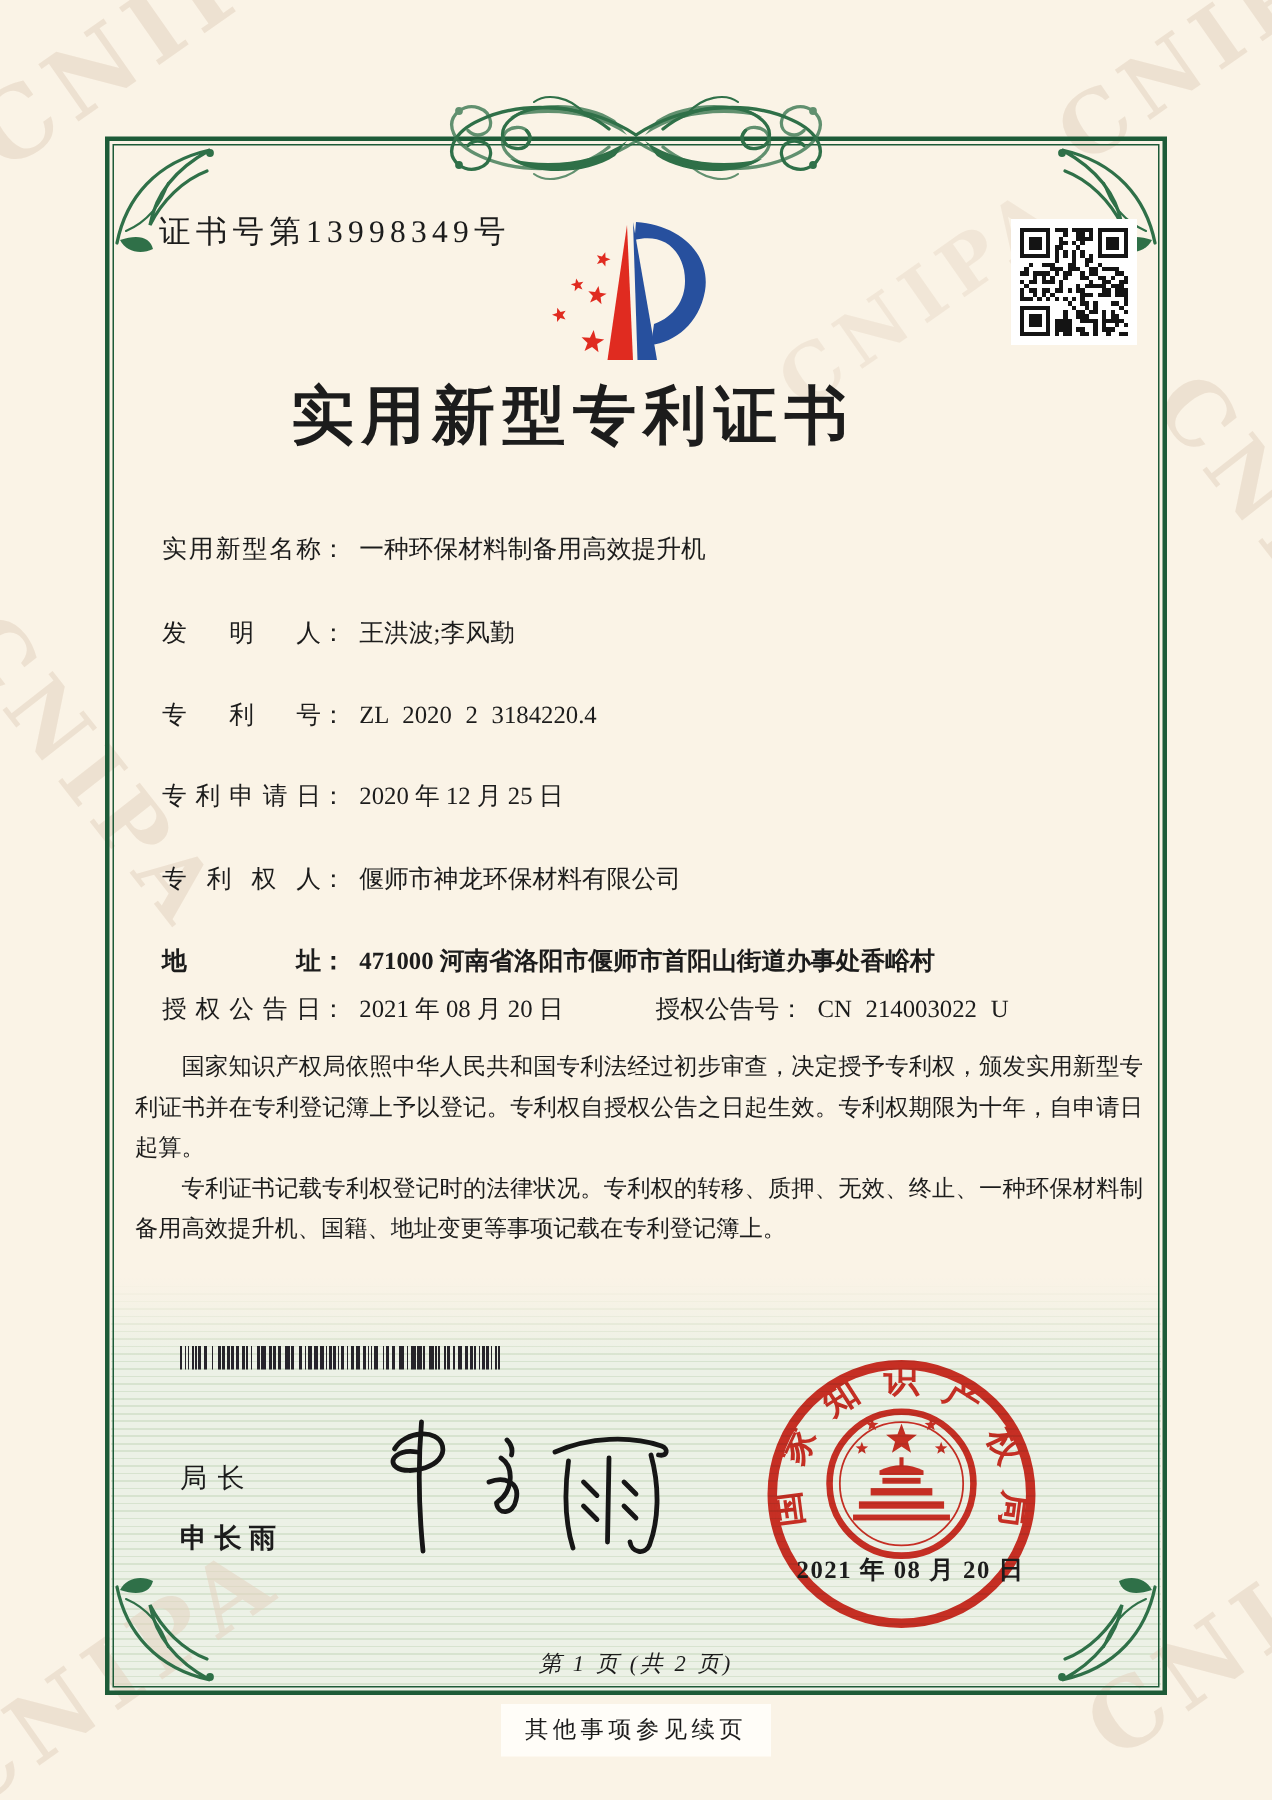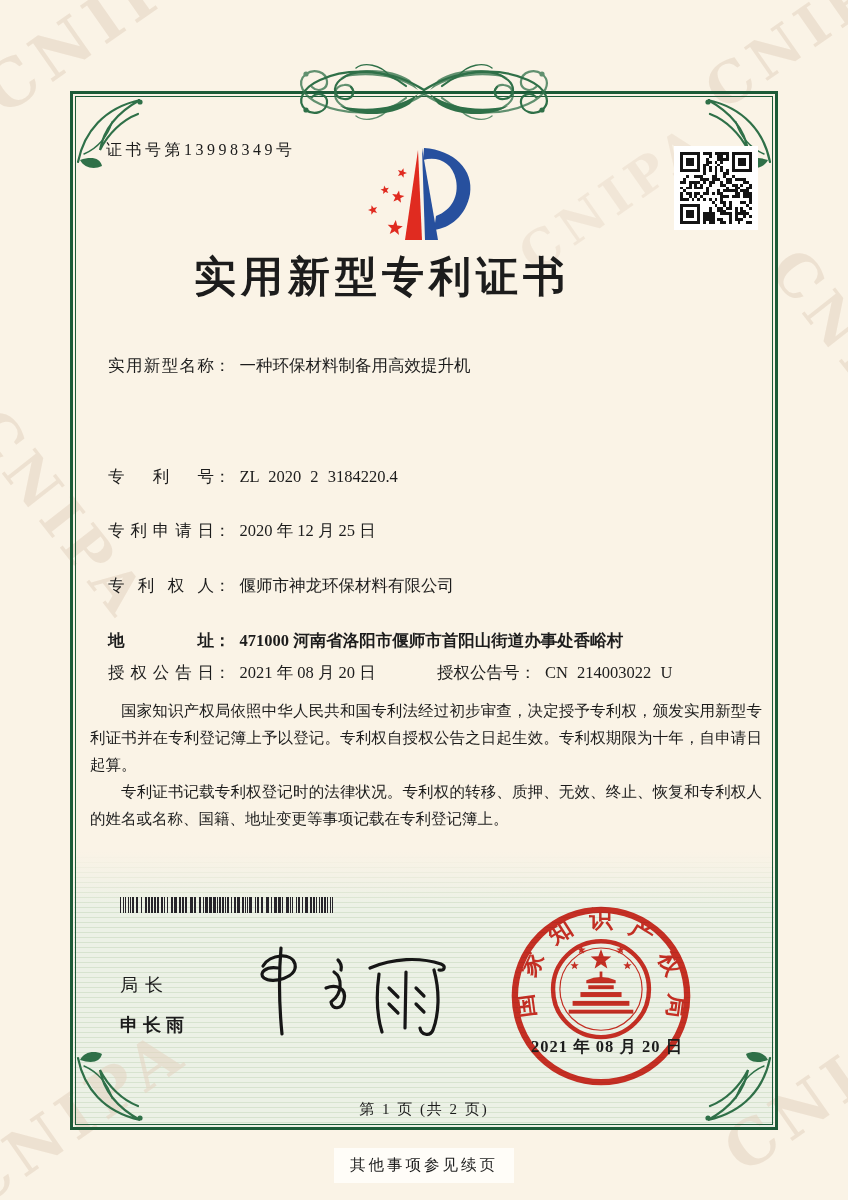--- a/index.html
+++ b/index.html
@@ -35,21 +35,21 @@
   
   .frame{
     position:absolute; left:70px; top:91px; width:708px; height:1039px; z-index:2;
     border:3px solid var(--frame-green); pointer-events:none;
   }
   .frame::after{
     content:""; position:absolute; inset:2px; border:1px solid var(--frame-green);
   }
   .ornaments{position:absolute; left:0; top:0; z-index:2; pointer-events:none;}
   .content{position:absolute; z-index:3;}
-  .cert-no{left:106px; top:140px; font-size:16px; letter-spacing:3.5px;}
+  .cert-no{left:106px; top:140px; font-size:21px; letter-spacing:3.5px;}
   .logo{left:362px; top:144px;}
   .qr-box{left:674px; top:146px; width:84px; height:84px; background:#fff;}
   .title{
     left:0; top:249px; width:764px; text-align:center;
     font-size:42px; font-weight:bold; letter-spacing:5px;
   }
   .frow{left:108px; width:650px; font-size:16.5px; white-space:nowrap;}
   .flabel{display:inline-block; width:106px; text-align:justify; text-align-last:justify; vertical-align:bottom;}
   .fvalue{margin-left:9px;}
   .num{word-spacing:5px;}
@@ -60,27 +60,27 @@
     font-family:Liberation Mono, monospace;
   }
   .body-text p{text-indent:2em;}
   .barcode{left:120px; top:897px;}
   .officer{left:120px; top:973px; font-size:18px;}
   .officer .o-title{letter-spacing:7px;}
   .officer .o-name{margin-top:16px; letter-spacing:5px;font-weight:bold;}
   .signature{left:248px; top:938px;}
   .seal{left:508px; top:903px; opacity:.96; mix-blend-mode:multiply;}
   .seal-date{left:531px; top:1036px; font-size:16.5px; letter-spacing:1px; font-weight:bold; z-index:4;}
-  .page-num{left:0; top:1100px; width:848px; text-align:center; font-size:15px; letter-spacing:2px;}
+  .page-num{left:0; top:1100px; width:848px; text-align:center; font-size:15px; letter-spacing:2px;font-style:italic;}
   .cont-note{
     left:0; top:1136px; width:848px; text-align:center; z-index:3;
   }
   .cont-note span{
     display:inline-block; background:#fffdf8; padding:7px 16px;
-    font-size:15.5px; letter-spacing:3px;margin-top:12px;
+    font-size:15.5px; letter-spacing:3px;
   }
 </style>
 </head>
 <body>
 
 <div class="page">
 
   <div class="band"></div>
 
   <div class="wm" style="left:-34px; top:-16px; font-size:64px; transform:rotate(-35deg);">CNIPA</div>
@@ -446,20 +446,23 @@
         <rect x="72.24" y="75.12" width="2.88" height="2.88" fill="#141414"></rect>
         <rect x="75.12" y="75.12" width="2.88" height="2.88" fill="#141414"></rect>
       </svg>
   </div>
 
   <div class="content title">实用新型专利证书</div>
 
   <div class="content frow" style="top:355px;">
     <span class="flabel">实用新型名称</span><span>：</span><span class="fvalue">一种环保材料制备用高效提升机</span>
   </div>
+  <div class="content frow" style="top:411px;">
+    <span class="flabel">发明人</span><span>：</span><span class="fvalue">王洪波;李风勤</span>
+  </div>
   <div class="content frow" style="top:466px;">
     <span class="flabel">专利号</span><span>：</span><span class="fvalue num">ZL 2020 2 3184220.4</span>
   </div>
   <div class="content frow" style="top:520px;">
     <span class="flabel">专利申请日</span><span>：</span><span class="fvalue">2020 年 12 月 25 日</span>
   </div>
   <div class="content frow" style="top:575px;">
     <span class="flabel">专利权人</span><span>：</span><span class="fvalue">偃师市神龙环保材料有限公司</span>
   </div>
   <div class="content frow" style="top:630px;font-weight:bold;">
@@ -468,21 +471,21 @@
 
   <div class="content frow" style="top:662px;">
     <span class="flabel">授权公告日</span><span>：</span><span class="fvalue">2021 年 08 月 20 日</span>
     <span class="grant-right">
       <span>授权公告号</span><span>：</span><span class="fvalue num">CN 214003022 U</span>
     </span>
   </div>
 
   <div class="content body-text">
     <p>国家知识产权局依照中华人民共和国专利法经过初步审查，决定授予专利权，颁发实用新型专利证书并在专利登记簿上予以登记。专利权自授权公告之日起生效。专利权期限为十年，自申请日起算。</p>
-    <p>专利证书记载专利权登记时的法律状况。专利权的转移、质押、无效、终止、恢复和专利权人的姓名或名称、国籍、地址变更等事项记载在专利登记簿上。</p>
+    <p>专利证书记载专利权登记时的法律状况。专利权的转移、质押、无效、终止、一种环保材料制备用高效提升机、国籍、地址变更等事项记载在专利登记簿上。</p>
   </div>
 
   <svg class="content barcode" id="barcode" width="215" height="16" viewBox="0 0 215 16" shape-rendering="crispEdges">
       <rect x="0" y="0" width="1" height="16" fill="#26242a"></rect>
       <rect x="3" y="0" width="1" height="16" fill="#26242a"></rect>
       <rect x="5" y="0" width="1" height="16" fill="#26242a"></rect>
       <rect x="8" y="0" width="1" height="16" fill="#26242a"></rect>
       <rect x="10" y="0" width="1" height="16" fill="#26242a"></rect>
       <rect x="12" y="0" width="2" height="16" fill="#26242a"></rect>
       <rect x="16" y="0" width="2" height="16" fill="#26242a"></rect>

